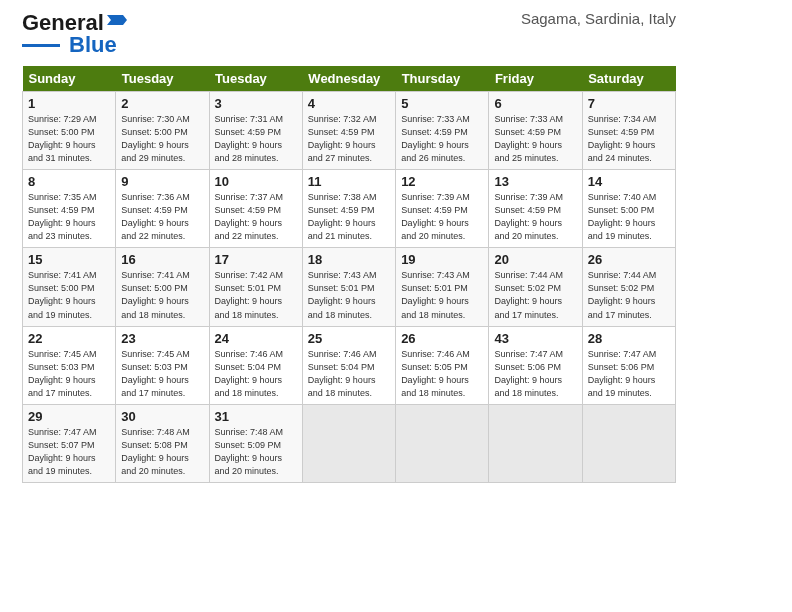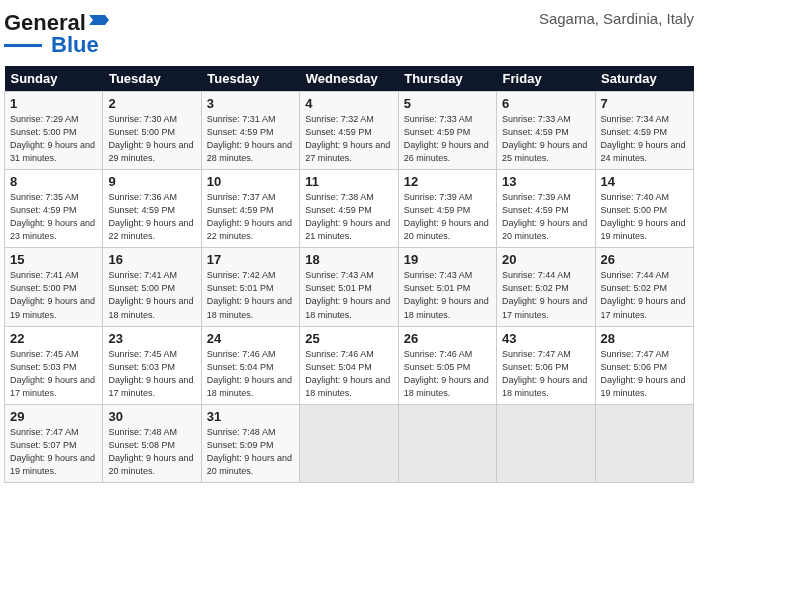--- a/index.html
+++ b/index.html
@@ -5,21 +5,21 @@
     * { margin: 0; padding: 0; box-sizing: border-box; }
     body {
       font-family: Arial, sans-serif;
       background: #fff;
       width: 792px;
       height: 612px;
       overflow: hidden;
     }
     .container {
       width: 698px;
-      padding: 10px 4px;
+      padding: 10px 22px;
     }
     .header {
       display: flex;
       align-items: flex-start;
       justify-content: space-between;
       margin-bottom: 8px;
     }
     .title-block {
       text-align: right;
     }
@@ -32,21 +32,21 @@
     .location {
       font-size: 15px;
       color: #555;
     }
     table {
       width: 100%;
       border-collapse: collapse;
       table-layout: fixed;
     }
     thead tr th {
-      background-color: #0f172a;
+      background-color: #4d7c0f;
       color: white;
       text-align: left;
       padding: 5px 6px;
       font-size: 13px;
       font-weight: bold;
     }
     tbody tr td {
       border: 1px solid #ccc;
       vertical-align: top;
       padding: 4px 5px;

